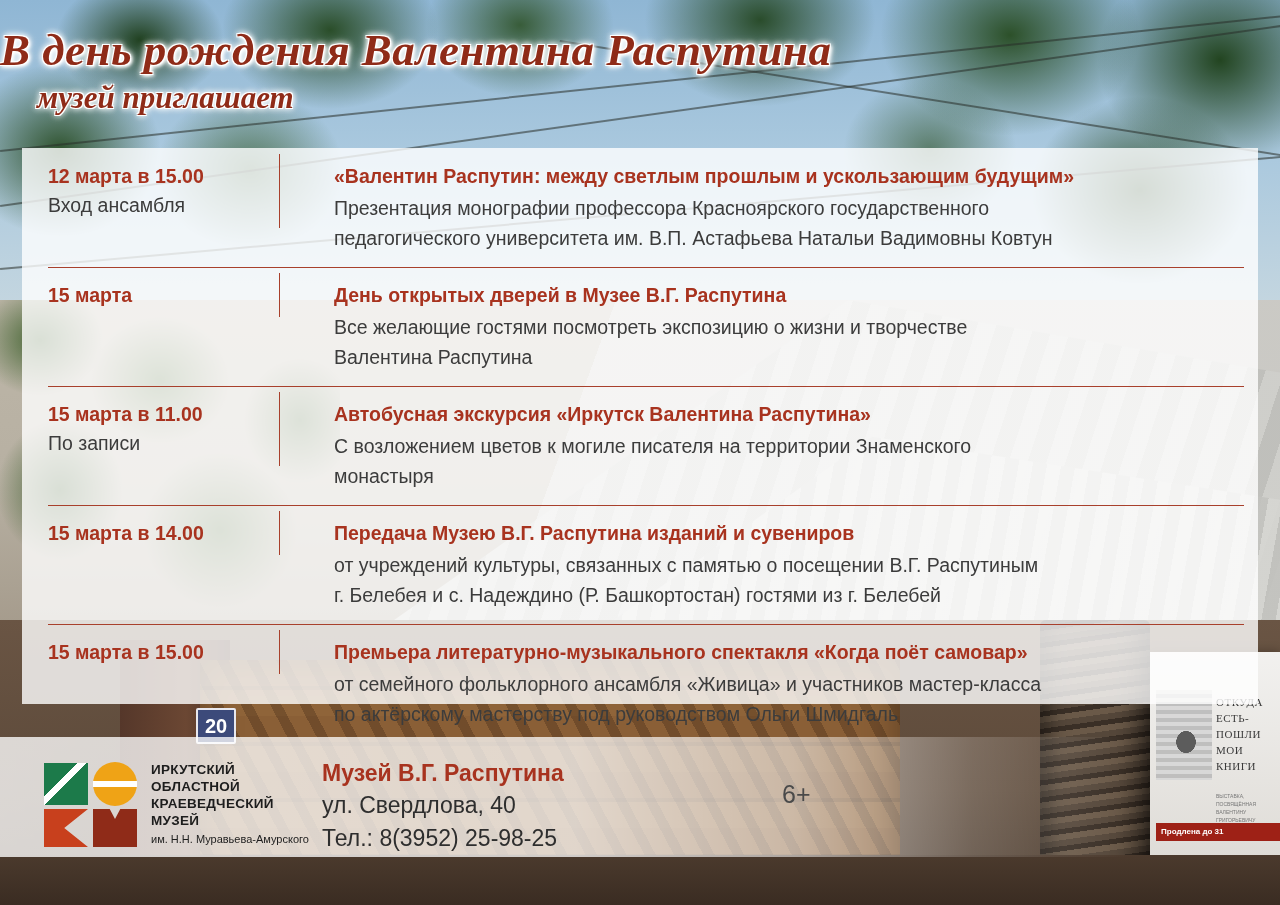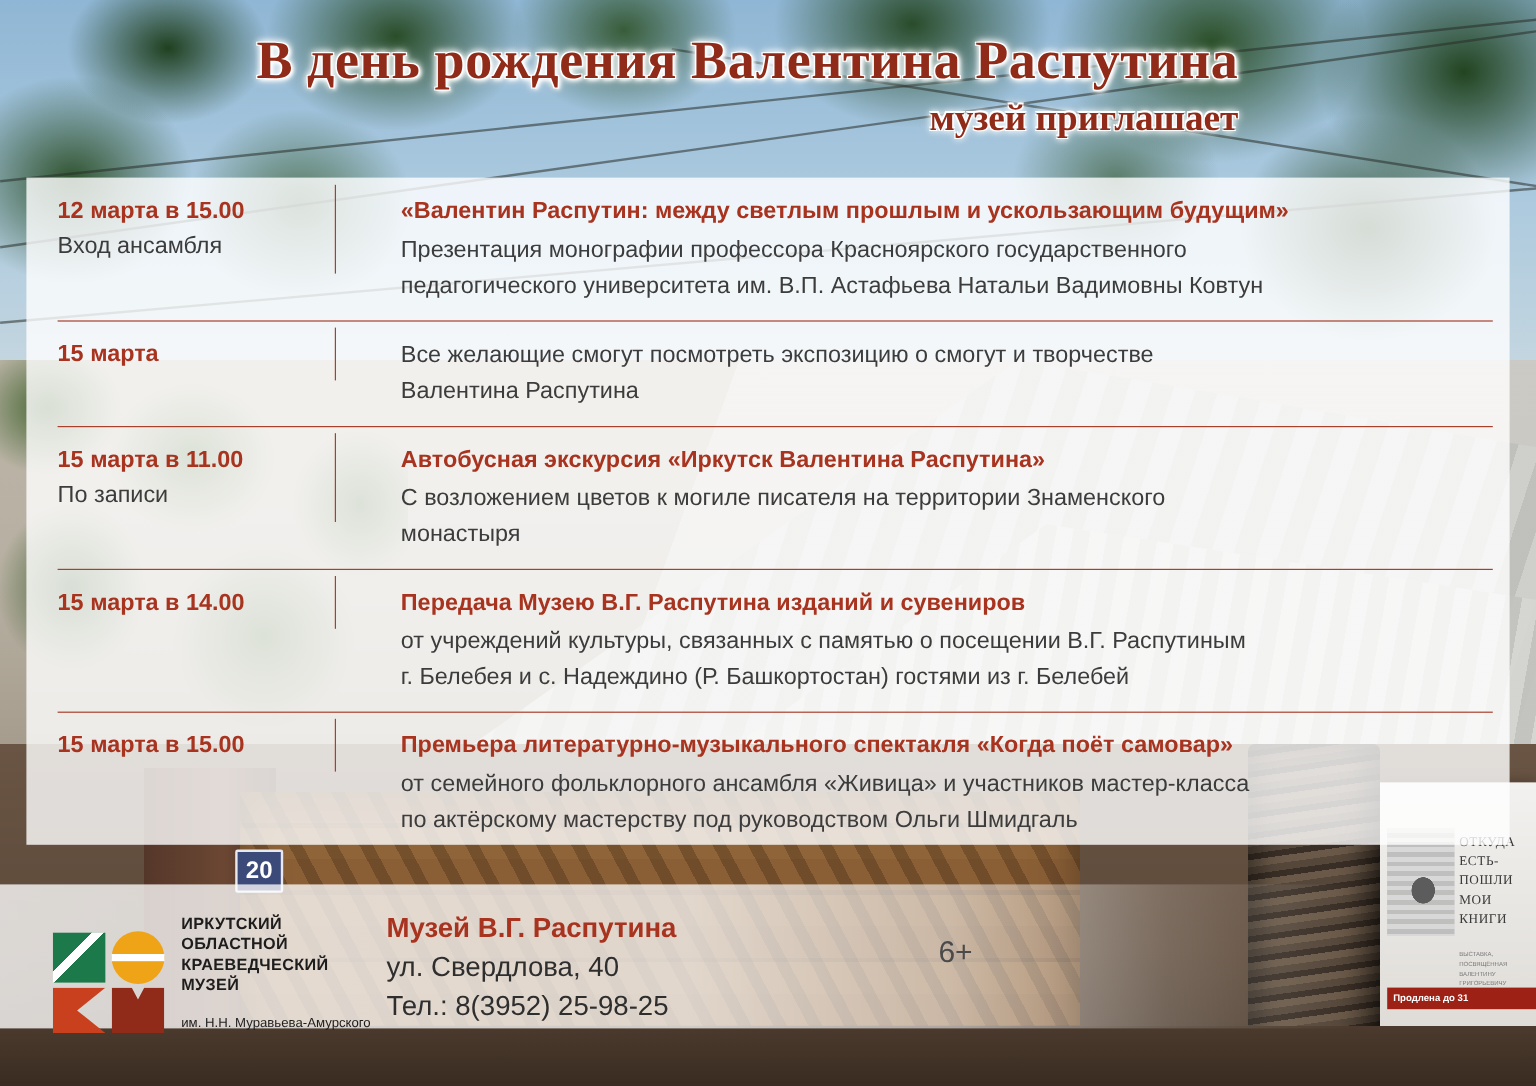--- a/index.html
+++ b/index.html
@@ -126,21 +126,21 @@
     background:#9e2116; color:#fff; font-size:8px; font-weight:bold;
     line-height:18px; padding-left:5px; white-space:nowrap; overflow:hidden;
   }
   .ground{
     position:absolute; left:0; bottom:0; width:1280px; height:50px;
     background:linear-gradient(180deg,#4b3a2d,#3a2c22);
   }
 
   
   .header{
-    position:absolute; left:0; top:24px; width:1032px; text-align:right; z-index:6;
+    position:absolute; left:0; top:24px; width:1032px; text-align:left; z-index:6;font-style:italic;
   }
   .title-main{
     font-family:"Liberation Serif","DejaVu Serif",serif;
     font-weight:bold; font-size:45px; color:#8f2b18; letter-spacing:.5px;
     text-shadow:
       0 0 6px #ffffff, 0 0 6px #ffffff, 0 0 10px #ffffff,
       1px 1px 0 #fff, -1px -1px 0 #fff, 1px -1px 0 #fff, -1px 1px 0 #fff,
       2px 2px 3px rgba(255,255,255,.9);
     line-height:52px;
   }
@@ -232,21 +232,21 @@
   }
   .lm-dred{
     position:absolute; left:49px; top:46px; width:44px; height:38px; background:#8f2b18;
     clip-path:polygon(0 0, 38% 0, 50% 26%, 62% 0, 100% 0, 100% 100%, 0 100%);
   }
   .logo-txt{ padding-top:6px; }
   .logo-txt .l1{
     color:#1d1d1d; font-weight:bold; font-size:13.5px; line-height:17px; letter-spacing:.3px;
   }
   .logo-txt .l2{
-    color:#1d1d1d; font-size:11px; line-height:16px; margin-top:16px;
+    color:#1d1d1d; font-size:11px; line-height:16px; margin-top:2px;
   }
 
   .contact{ position:absolute; left:322px; top:20px; }
   .contact .c-name{
     color:#a8331f; font-weight:bold; font-size:23px; line-height:32px;
   }
   .contact .c-line{
     color:#2e2e2e; font-size:23px; line-height:33px;
   }
   .age{
@@ -305,21 +305,22 @@
             <div class="what-title">«Валентин Распутин: между светлым прошлым и ускользающим будущим»</div>
             <div class="what-desc">Презентация монографии профессора Красноярского государственного</div>
             <div class="what-desc">педагогического университета им. В.П. Астафьева Натальи Вадимовны Ковтун</div>
           </div>
         </div>
         <div class="row">
           <div class="row-when">
             <div class="when-time">15 марта</div>
           </div>
           <div class="row-what">
-            <div class="what-desc">Все желающие смогут посмотреть экспозицию о смогут и творчестве</div>
+            <div class="what-title">День открытых дверей в Музее В.Г. Распутина</div>
+            <div class="what-desc">Все желающие гостями посмотреть экспозицию о жизни и творчестве</div>
             <div class="what-desc">Валентина Распутина</div>
           </div>
         </div>
         <div class="row">
           <div class="row-when">
             <div class="when-time">15 марта в 11.00</div>
             <div class="when-note">По записи</div>
           </div>
           <div class="row-what">
             <div class="what-title">Автобусная экскурсия «Иркутск Валентина Распутина»</div>

